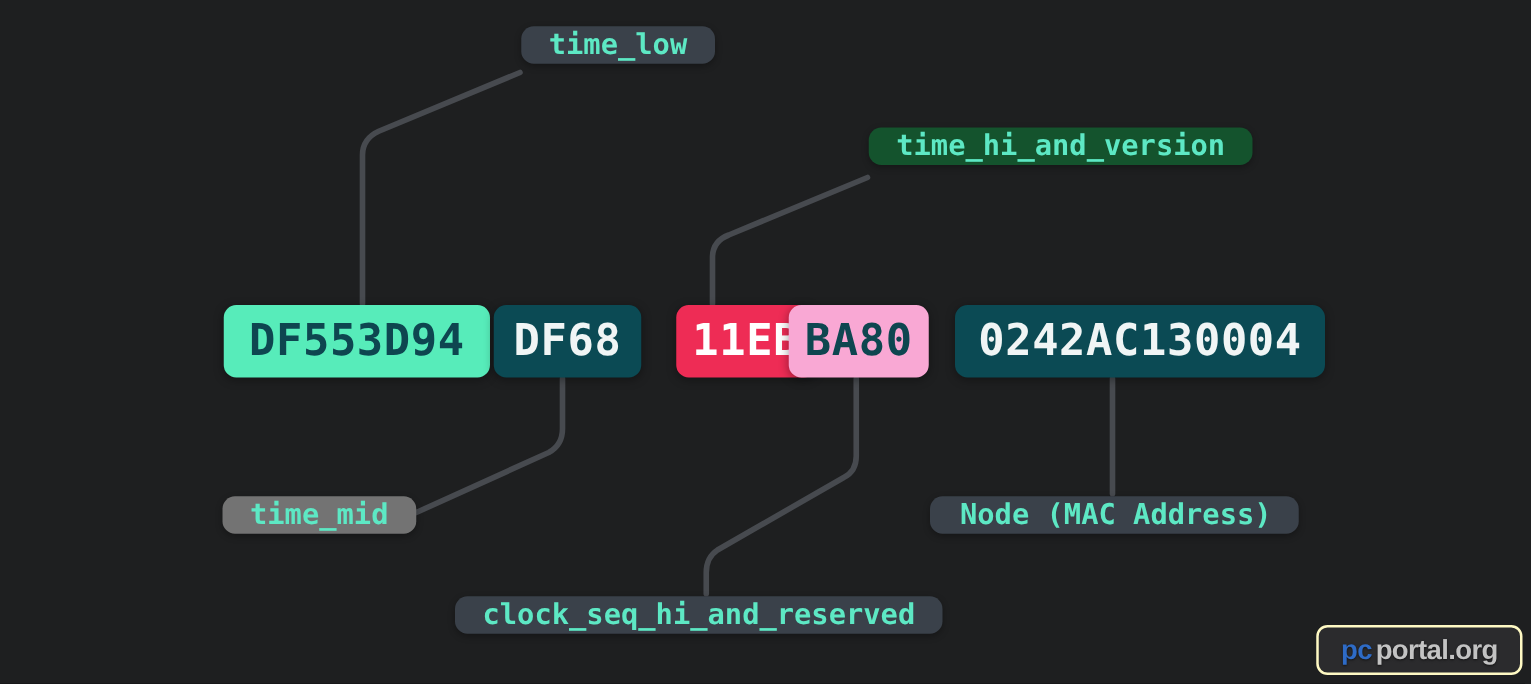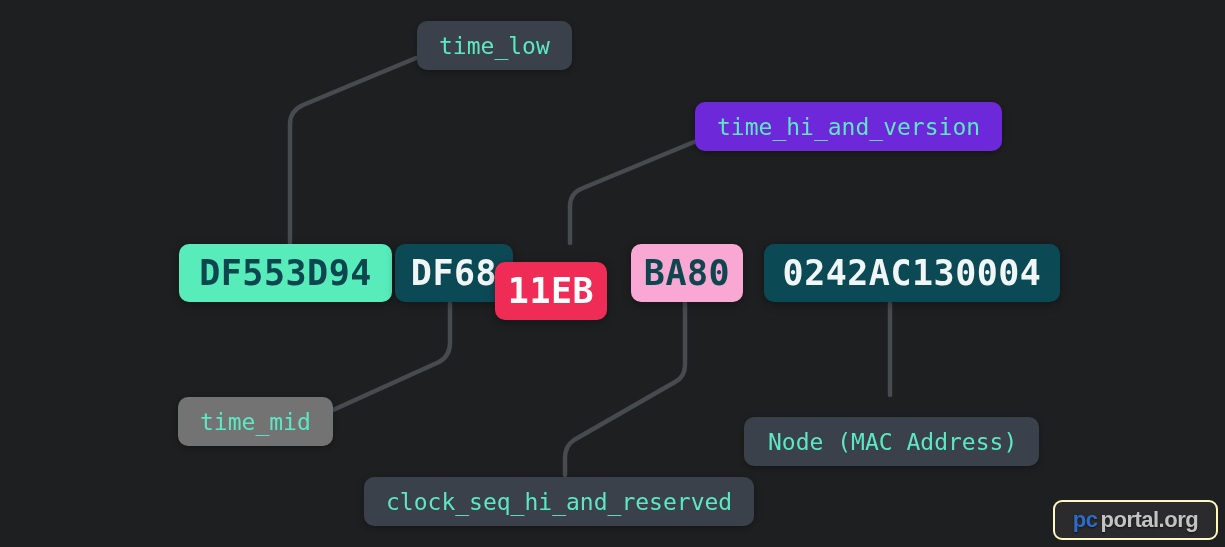--- a/index.html
+++ b/index.html
@@ -37,41 +37,41 @@
     align-items: center;
     justify-content: center;
     font-size: 35px;
     font-weight: 700;
     z-index: 2;
     box-shadow: 0 2px 8px rgba(0,0,0,0.35);
     letter-spacing: 0.5px;
   }
   .seg-1 { left: 179px; width: 213px; }
   .seg-2 { left: 395px; width: 118px; }
-  .seg-3 { left: 495px; width: 112px; margin-top: 18px; }
+  .seg-3 { left: 541px; width: 112px; }
   .seg-4 { left: 631px; width: 112px; }
   .seg-5 { left: 748px; width: 296px; margin-left: 16px; }
   .callout {
     position: absolute;
-    height: 49px;
+    height: 30px;
     border-radius: 10px;
     display: flex;
     align-items: center;
     padding: 0 22px;
     font-size: 23px;
-    font-weight: 400;
+    font-weight: 700;
     z-index: 2;
     box-shadow: 0 2px 6px rgba(0,0,0,0.3);
     white-space: nowrap;
   }
   .callout-time-low            { left: 417px; top: 21px;  }
   .callout-time-hi-and-version { left: 695px; top: 102px; }
   .callout-time-mid            { left: 178px; top: 397px; }
   .callout-clock-seq           { left: 364px; top: 477px; }
-  .callout-node                { left: 744px; top: 417px; padding-left: 24px; }
+  .callout-node                { left: 744px; top: 397px; padding-left: 24px; }
   .watermark {
     position: absolute;
     left: 1053px;
     top: 500px;
     width: 165px;
     height: 40px;
     border-radius: 9px;
     background: #2b2b2d;
     border: 2px solid #fef9c3;
     box-sizing: border-box;
@@ -100,21 +100,21 @@
     <path d="M 890 303 L 890 395" style="stroke: rgb(71, 74, 79);"></path>
   </svg>
 
   <div class="segment seg-1" style="background-color: rgb(87, 236, 186); color: rgb(14, 70, 80);">DF553D94</div>
   <div class="segment seg-2" style="background-color: rgb(11, 74, 84); color: rgb(240, 245, 245);">DF68</div>
   <div class="segment seg-3" style="background-color: rgb(238, 44, 85); color: rgb(255, 255, 255);">11EB</div>
   <div class="segment seg-4" style="background-color: #f9a8d4; color: rgb(14, 70, 80);">BA80</div>
   <div class="segment seg-5" style="background-color: rgb(11, 74, 84); color: rgb(240, 245, 245);">0242AC130004</div>
 
   <div class="callout callout-time-low" style="background-color: rgb(58, 65, 74); color: rgb(93, 232, 196);">time_low</div>
-  <div class="callout callout-time-hi-and-version" style="background-color: #6d28d9; color: rgb(93, 232, 196);">time_hi_and_version</div>
+  <div class="callout callout-time-hi-and-version" style="background-color: #14532d; color: rgb(93, 232, 196);">time_hi_and_version</div>
   <div class="callout callout-time-mid" style="background-color: #737373; color: rgb(93, 232, 196);">time_mid</div>
   <div class="callout callout-clock-seq" style="background-color: rgb(58, 65, 74); color: rgb(93, 232, 196);">clock_seq_hi_and_reserved</div>
   <div class="callout callout-node" style="background-color: rgb(58, 65, 74); color: rgb(93, 232, 196);">Node (MAC Address)</div>
 
   <div class="watermark">
     <span class="wm-prefix" style="color: rgb(46, 107, 198);">pc</span>
     <span class="wm-suffix" style="color: rgb(195, 195, 195);">portal.org</span>
   </div>
 
 </div>

